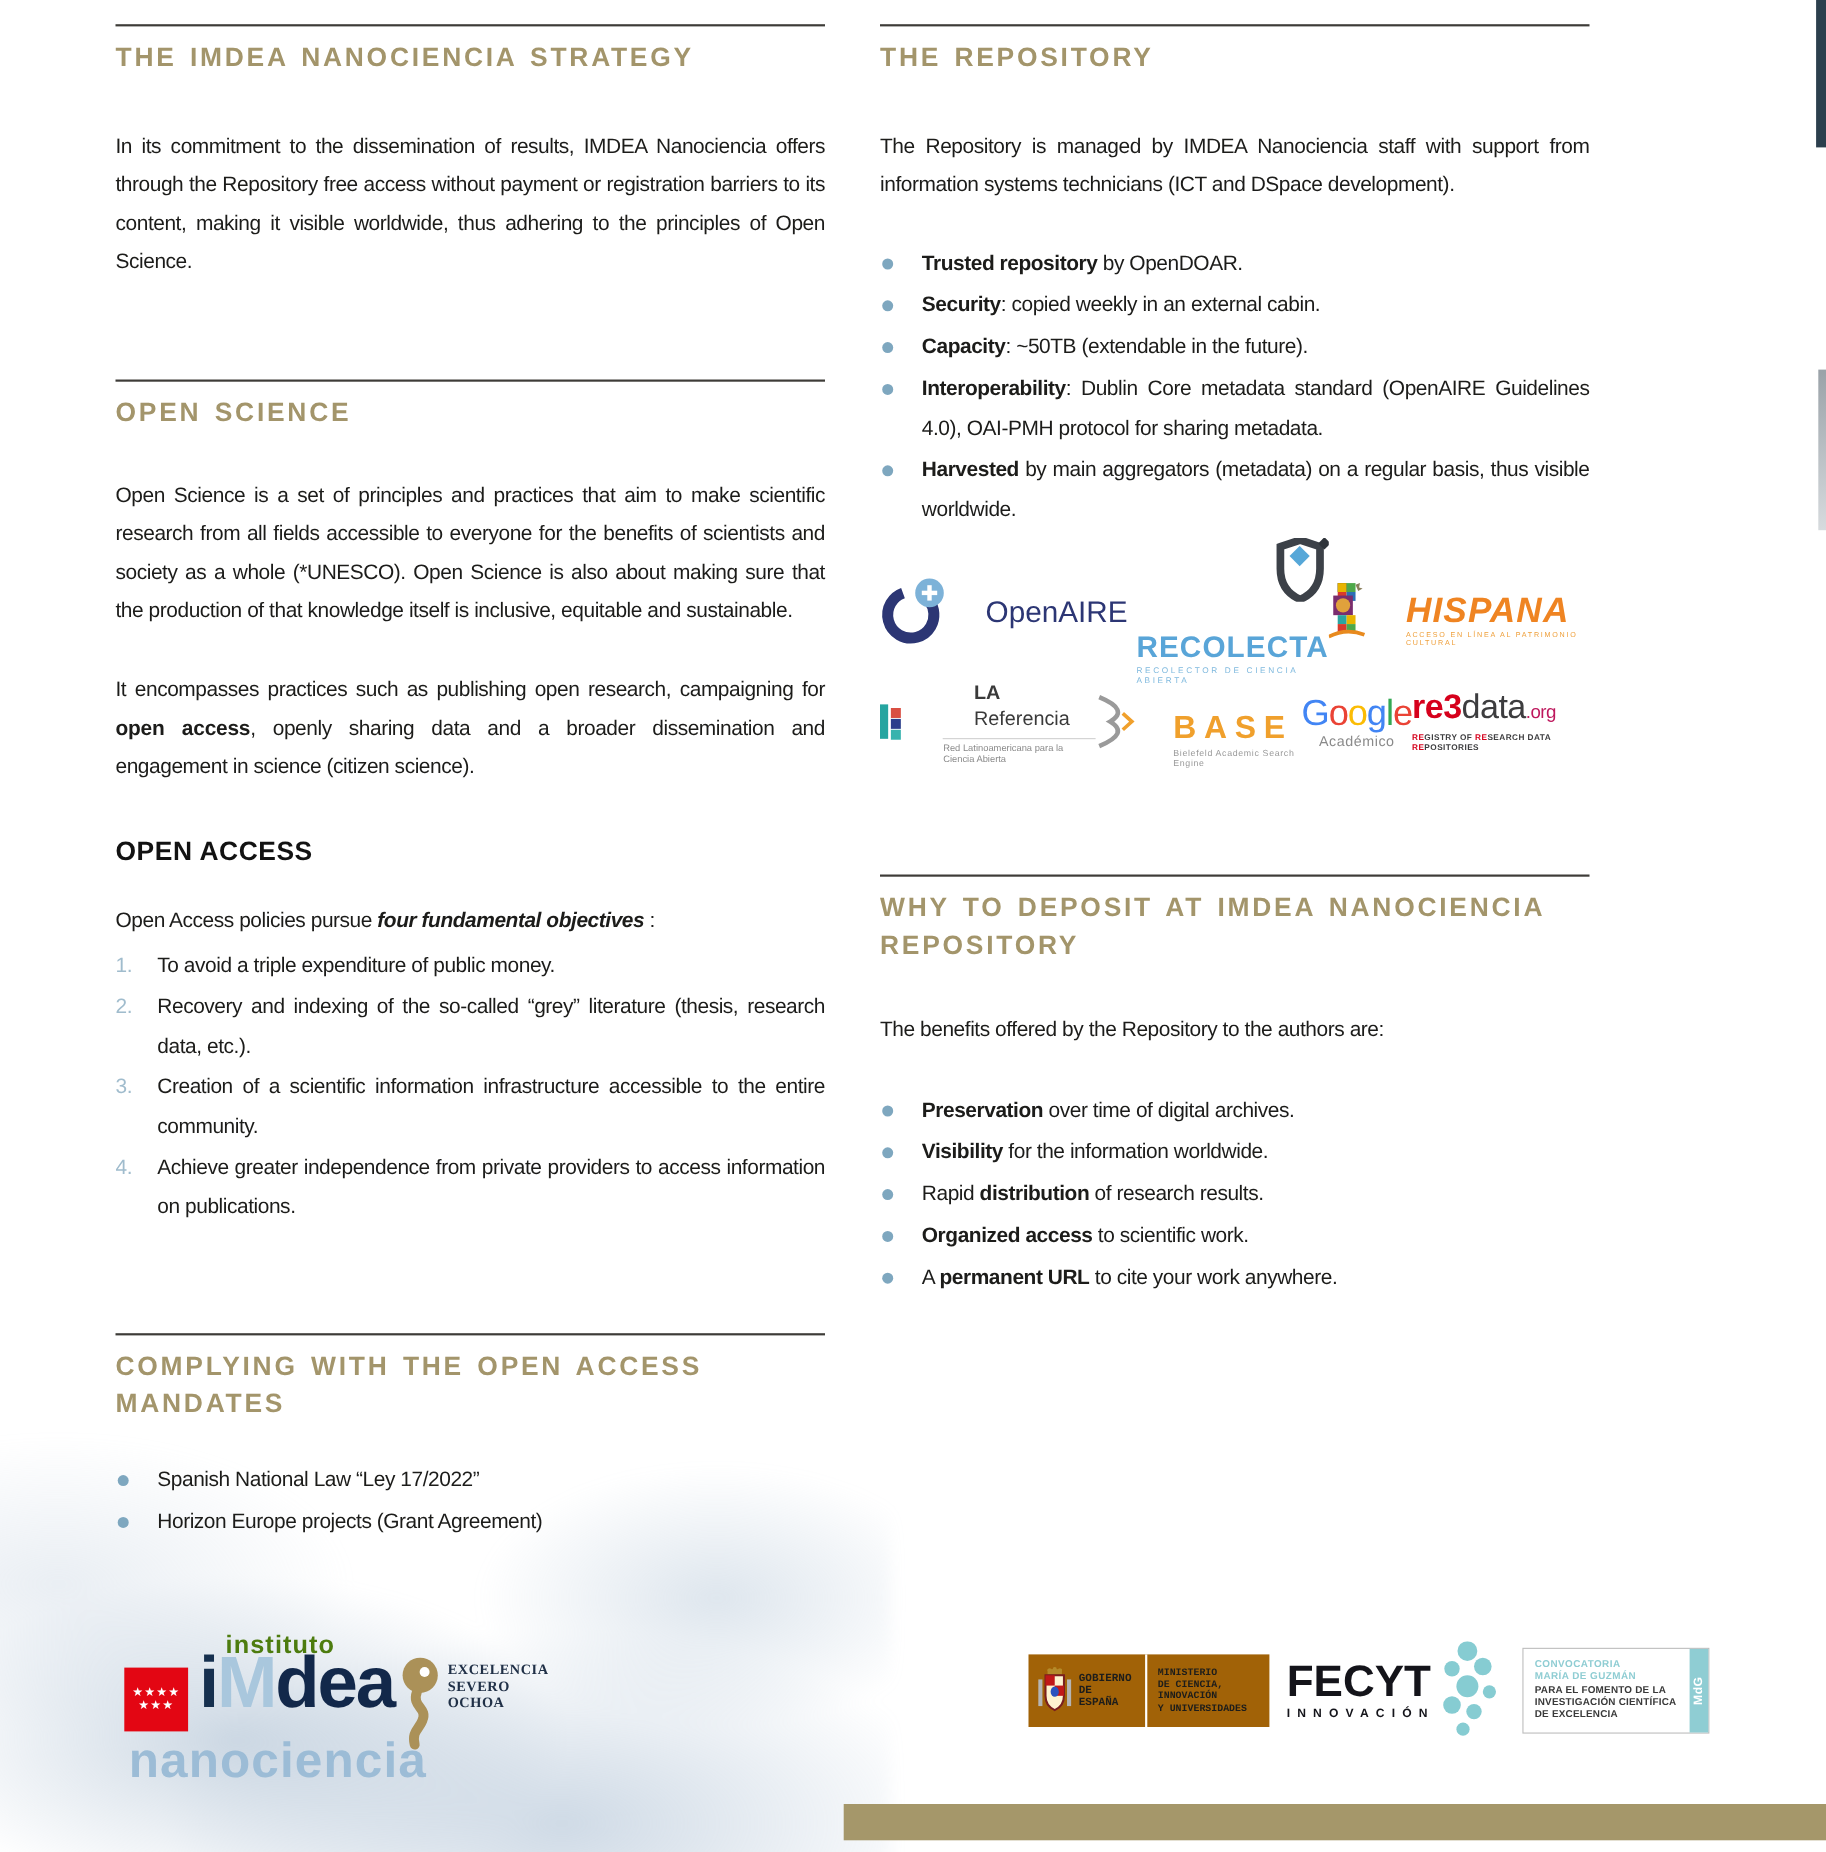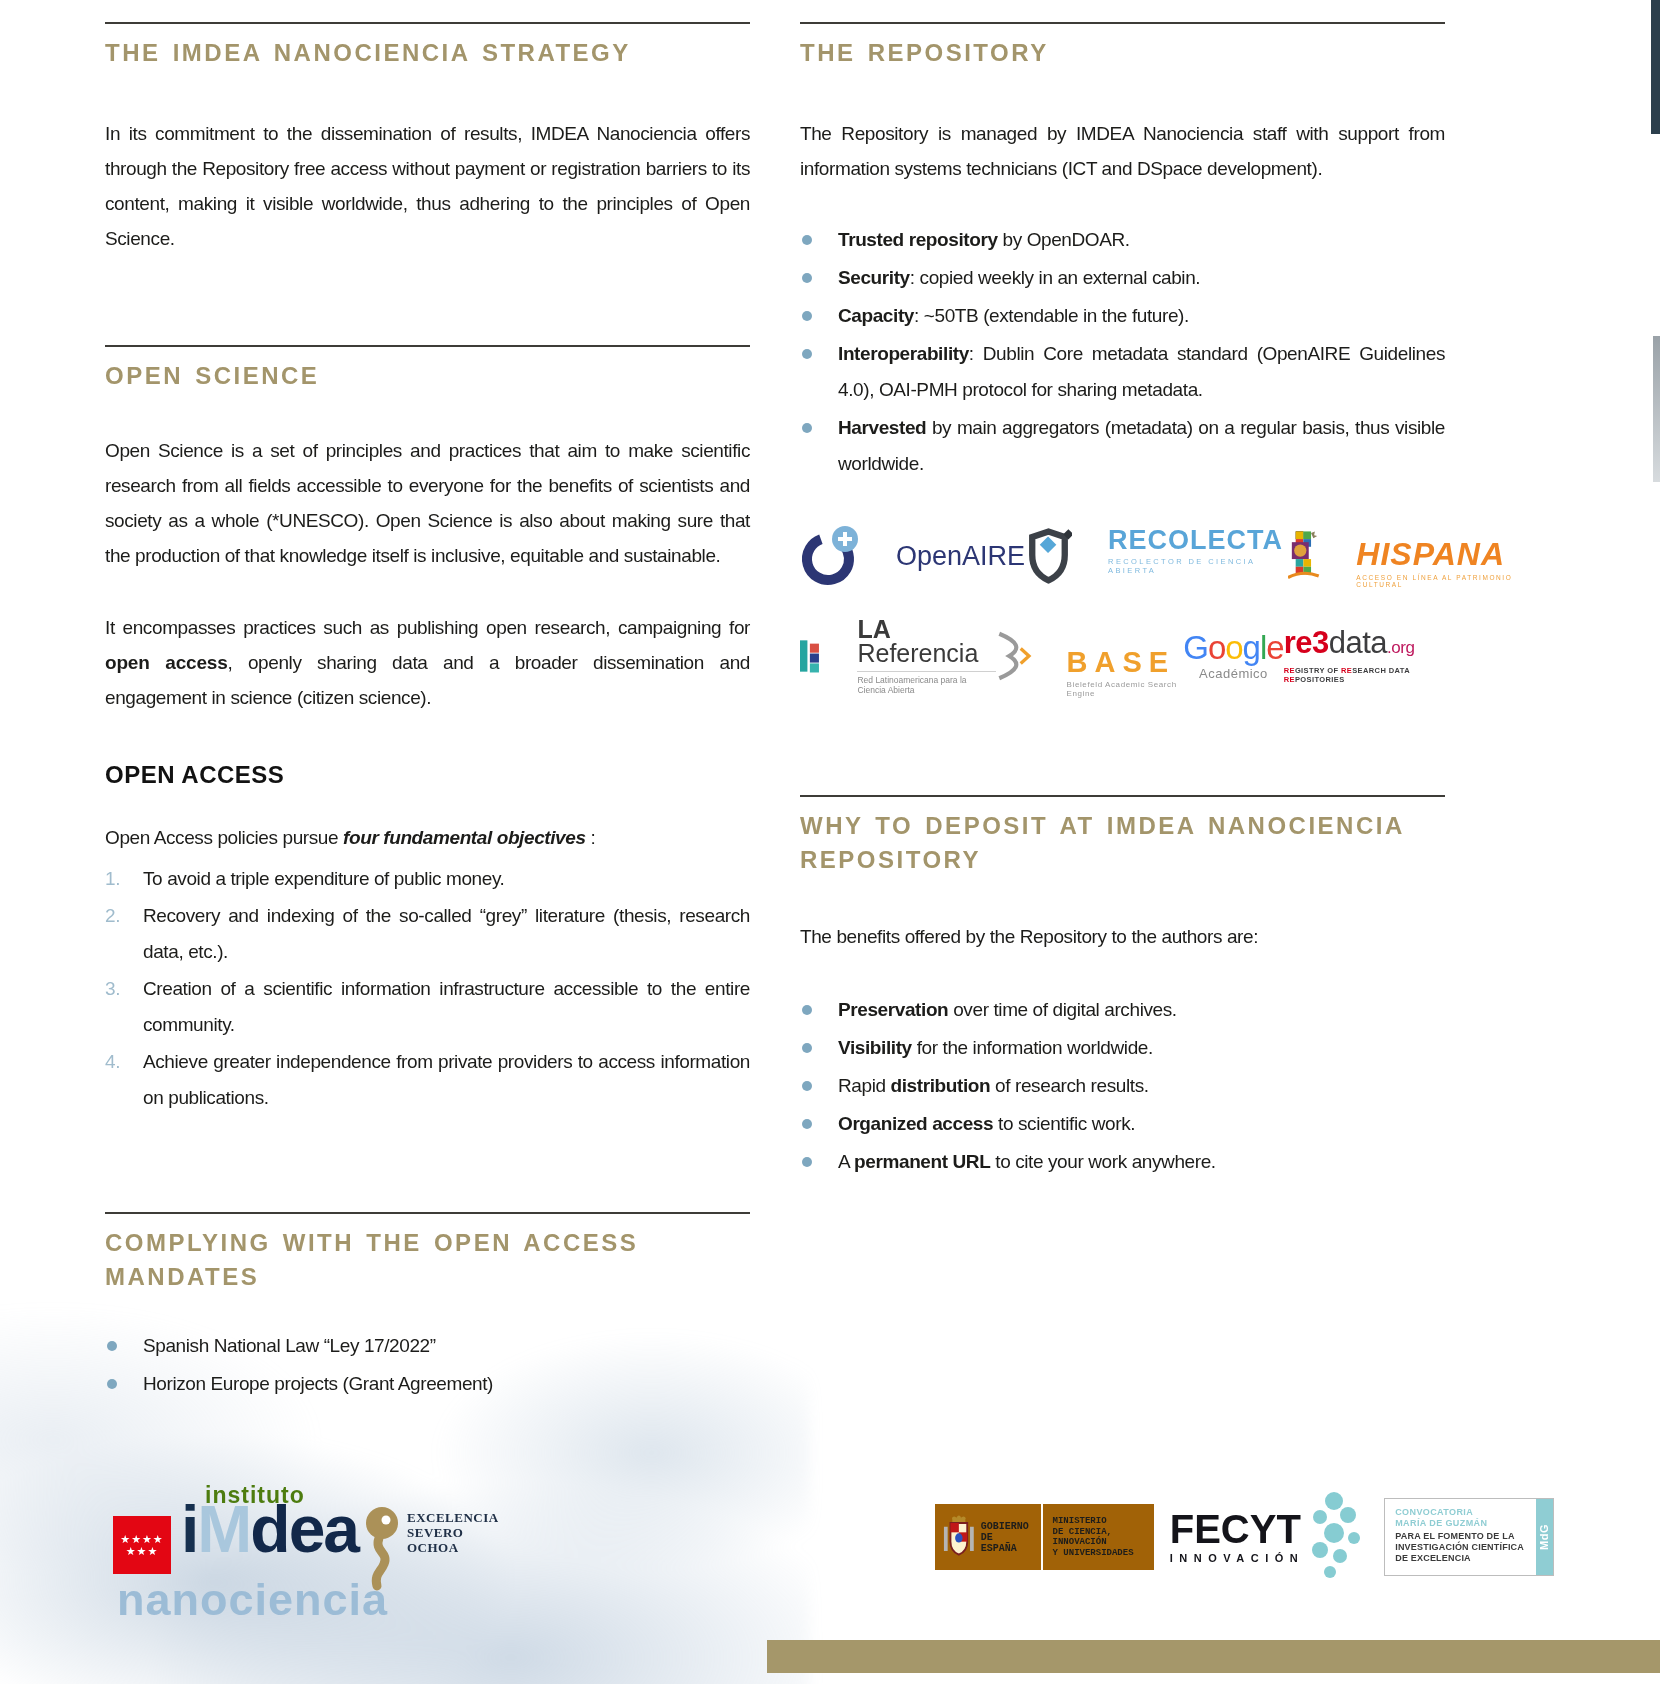--- a/index.html
+++ b/index.html
@@ -41,31 +41,31 @@
              letter-spacing:-.4px;text-align:justify;margin-bottom:1px;}
   ol.nums .n{position:absolute;left:0;color:#a0bccd;}
 
   .it{font-style:italic;font-weight:700;}
 
   
   .logo-row{position:absolute;width:645px;display:flex;align-items:center;justify-content:space-between;}
   .logo-item{display:flex;align-items:center;gap:28px;}
 
   .openaire-text{font-size:27px;color:#2c3674;margin-left:6px;letter-spacing:0;}
-  .recolecta-block{display:flex;align-items:flex-start;}
+  .recolecta-block{display:flex;align-items:flex-end;flex-direction:column;}
   .recolecta-words{margin-left:8px;}
   .recolecta-name{font-size:27px;font-weight:700;color:#59a5d8;letter-spacing:1px;line-height:26px;}
   .recolecta-sub{font-size:7.5px;color:#7fb9de;letter-spacing:2.4px;margin-top:4px;}
   .hispana-block{display:flex;align-items:flex-end;}
   .hispana-words{margin-left:8px;}
   .hispana-name{font-size:32px;font-weight:700;color:#ef8422;letter-spacing:1px;line-height:30px;font-style:italic;}
   .hispana-sub{font-size:6.5px;color:#efa03c;letter-spacing:1.6px;margin-top:5px;}
 
   .laref-words{margin-left:8px;}
-  .laref-name{font-size:25px;color:#3a3a3a;line-height:24px;}
+  .laref-name{font-size:18px;color:#3a3a3a;line-height:24px;margin-left:28px;}
   .laref-name b{letter-spacing:0;}
   .laref-sub{font-size:8.5px;color:#8a8a8a;margin-top:6px;border-top:1px solid #d0d0d0;padding-top:3px;}
   .base-words{margin-left:6px;margin-top:33px;}
   .base-name{font-size:29px;font-weight:700;color:#f0a02c;letter-spacing:7px;line-height:28px;}
   .base-sub{font-size:8px;color:#9a9a9a;letter-spacing:.6px;margin-top:4px;}
   .google-block{text-align:center;}
   .google-word{font-size:33px;font-weight:500;letter-spacing:-1px;line-height:32px;}
   .g-blue{color:#4285f4}.g-red{color:#ea4335}.g-yellow{color:#fbbc05}.g-green{color:#34a853}
   .google-sub{font-size:13px;color:#8a8a8a;margin-top:2px;letter-spacing:.5px;}
   .re3-block{text-align:left;}

